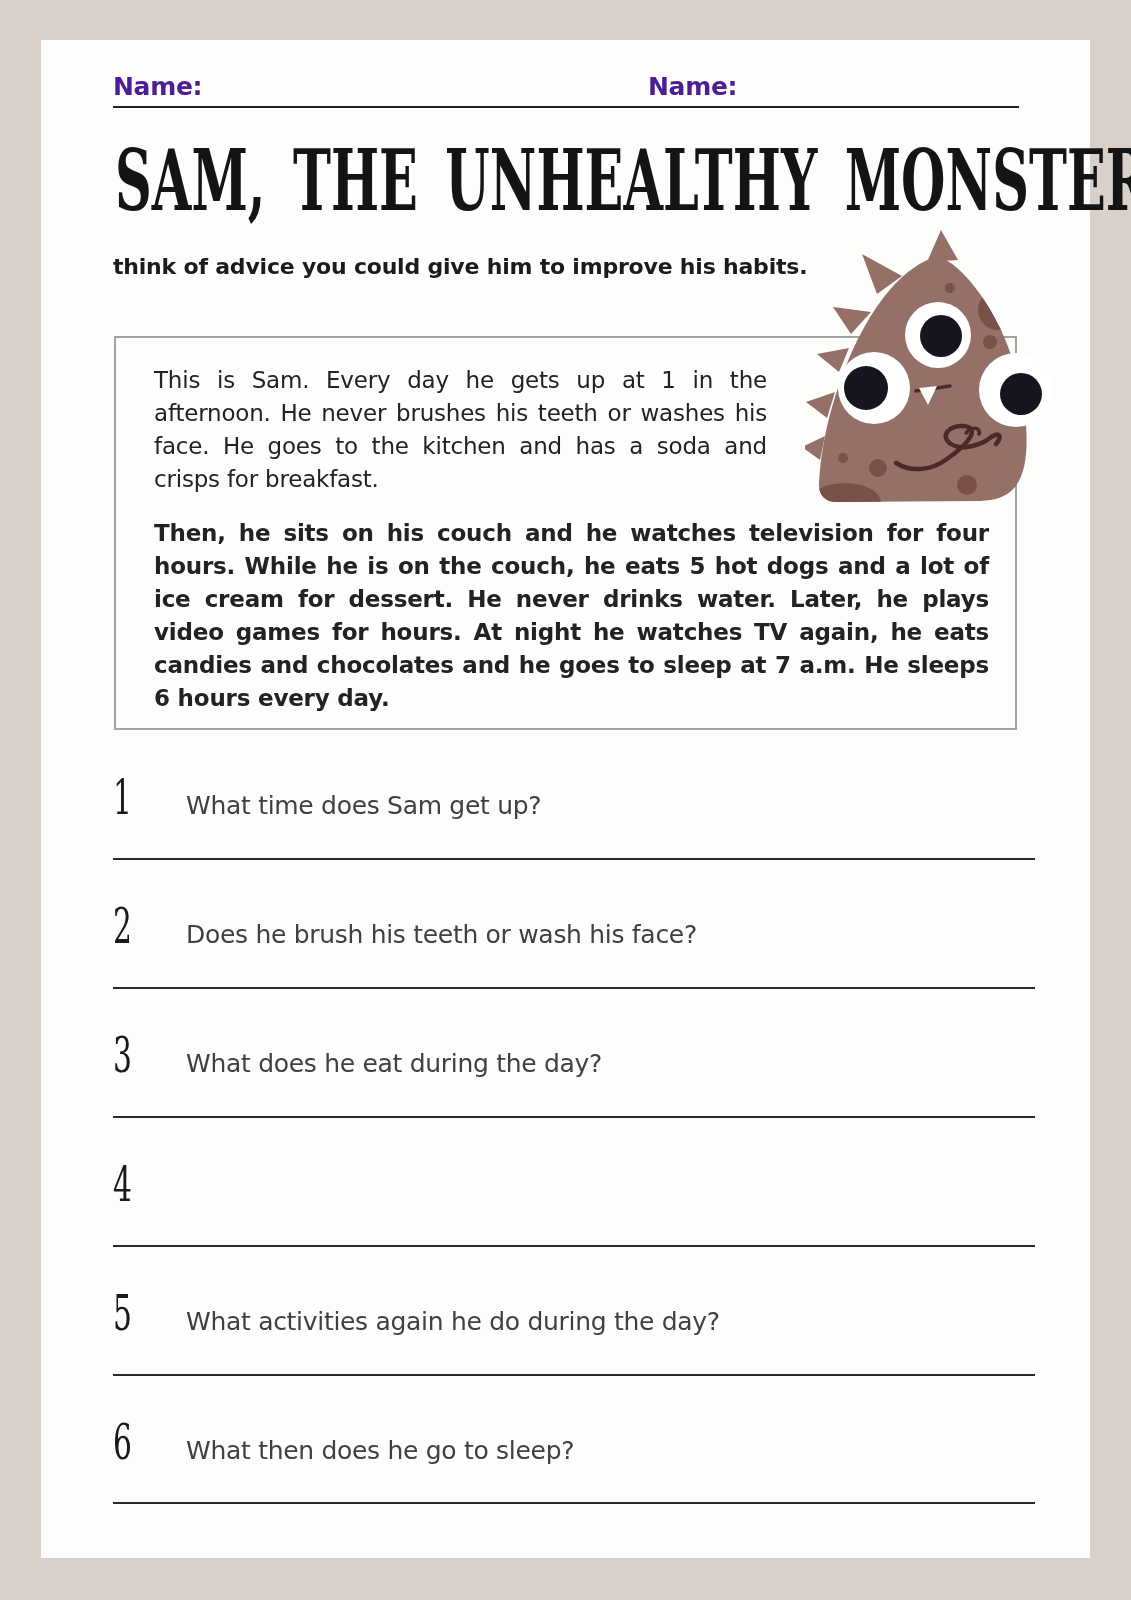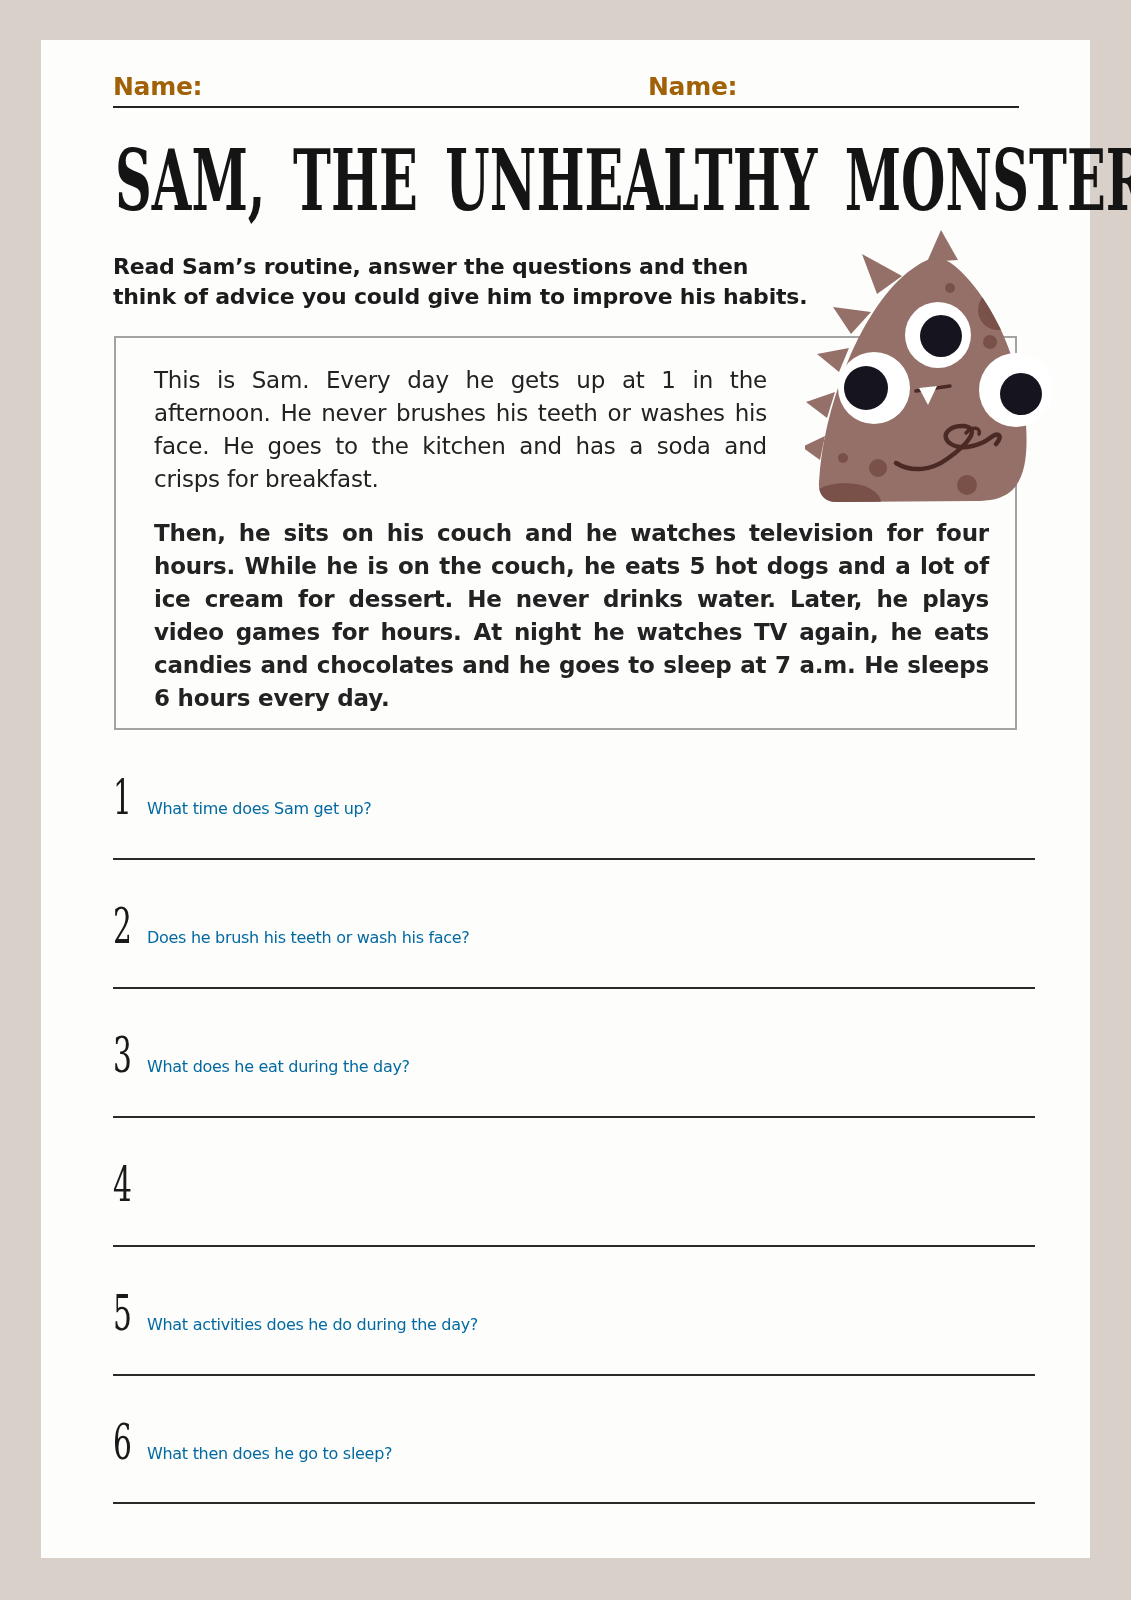--- a/index.html
+++ b/index.html
@@ -9,21 +9,21 @@
     font-family:"DejaVu Sans","Liberation Sans",sans-serif;
     color:#1f1f1f;
   }
   .page{
     position:absolute;left:41px;top:40px;width:1049px;height:1518px;
     background:#fdfdfc;
   }
   
   .hdr-label{
     position:absolute;top:32px;font-size:25px;font-weight:700;
-    letter-spacing:-0.3px;color:#a16207;
+    letter-spacing:-0.3px;color:#4c1d95;
   }
   .hdr-label.name{left:72px;}
   .hdr-label.date{left:607px;}
   .hdr-line{
     position:absolute;left:72px;top:66px;width:906px;height:2px;
     background:#232323;
   }
   
   .title{
     position:absolute;left:74px;top:98px;white-space:nowrap;
@@ -56,40 +56,39 @@
     position:absolute;left:72px;width:925px;
     display:flex;align-items:baseline;
   }
   .q-num{
     font-family:"DejaVu Serif","Liberation Serif",serif;
     font-size:48px;line-height:40px;font-weight:400;color:#191919;
     transform:scaleX(0.62);transform-origin:left bottom;
     flex:0 0 34px;
   }
   .q-text{
-    font-size:16px;line-height:35px;letter-spacing:-0.3px;color:#0369a1;
+    font-size:25px;line-height:35px;letter-spacing:-0.3px;color:#404040;margin-left:39px;
   }
   .a-line{
     position:absolute;left:72px;width:922px;height:2px;background:#2b2a29;
   }
 </style>
 </head>
 <body>
 
 <div class="canvas">
   <div class="page">
 
     <div class="hdr-label name">Name:</div>
     <div class="hdr-label date">Name:</div>
     <div class="hdr-line"></div>
 
     <div class="title">SAM, THE UNHEALTHY MONSTER</div>
 
     <div class="instructions">
-      <div>Read Sam’s routine, answer the questions and then</div>
       <div>think of advice you could give him to improve his habits.</div>
     </div>
 
     <div class="rbox">
       <p class="p1">This is Sam. Every day he gets up at 1 in the afternoon. He never brushes his teeth or washes his face. He goes to the kitchen and has a soda and crisps for breakfast.</p>
       <p class="p2">Then, he sits on his couch and he watches television for four hours. While he is on the couch, he eats 5 hot dogs and a lot of ice cream for dessert. He never drinks water. Later, he plays video games for hours. At night he watches TV again, he eats candies and chocolates and he goes to sleep at 7 a.m. He sleeps 6 hours every day.</p>
     </div>
 
     <svg class="monster" viewBox="0 0 250 275" xmlns="http://www.w3.org/2000/svg">
       <defs>
@@ -157,21 +156,21 @@
     </div>
     <div class="a-line" style="top:1076px"></div>
 
     <div class="q-row" style="top:1124px">
       <span class="q-num">4</span>
     </div>
     <div class="a-line" style="top:1205px"></div>
 
     <div class="q-row" style="top:1253px">
       <span class="q-num">5</span>
-      <span class="q-text">What activities does he do during the day?</span>
+      <span class="q-text">What activities again he do during the day?</span>
     </div>
     <div class="a-line" style="top:1334px"></div>
 
     <div class="q-row" style="top:1382px">
       <span class="q-num">6</span>
       <span class="q-text">What then does he go to sleep?</span>
     </div>
     <div class="a-line" style="top:1462px"></div>
 
   </div>

